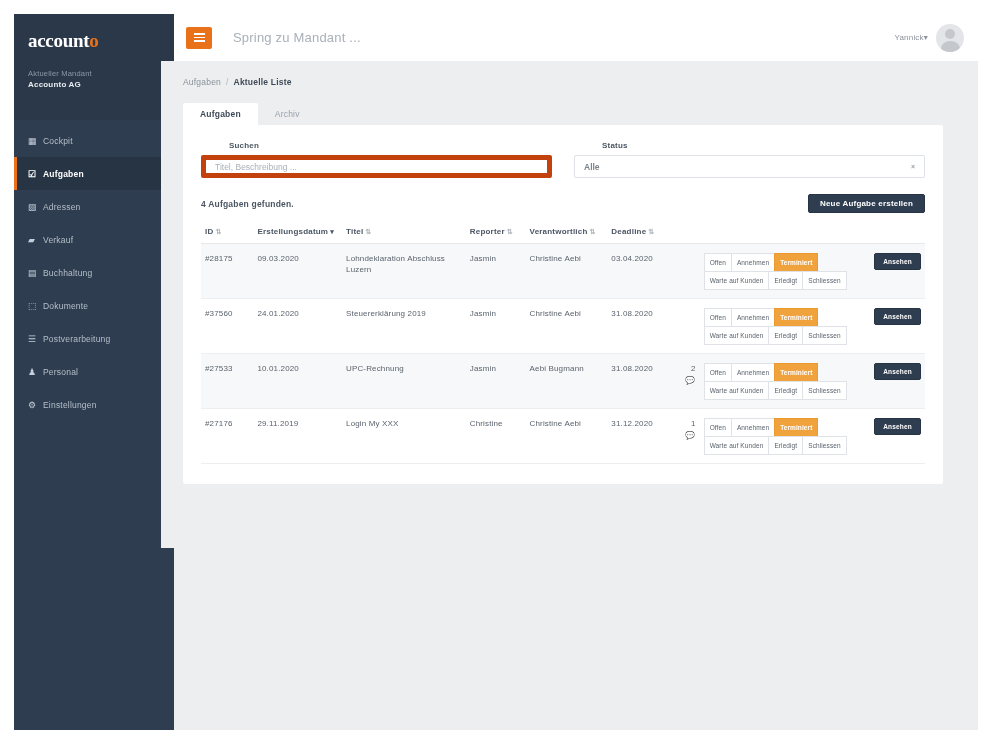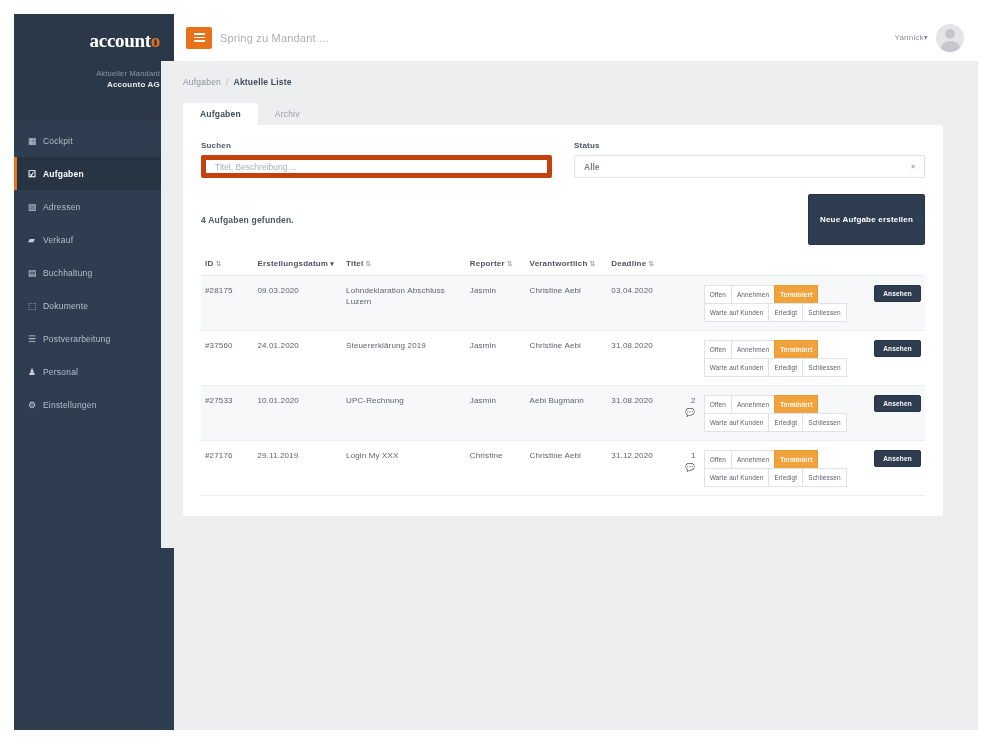--- a/index.html
+++ b/index.html
@@ -31,21 +31,20 @@
     position: absolute;
     left: 0; top: 0;
     width: 160px; height: 716px;
     background: #2e3d50;
     color: #b9c2cc;
   }
   #sidebar-top {
     height: 106px;
     background: #2a3849;
     padding: 16px 14px 0 14px;
-    text-align: right;
   }
   .logo {
     font-family: "Liberation Serif", serif;
     font-weight: bold;
     font-size: 19px;
     letter-spacing: -0.3px;
     color: #ffffff;
     margin-bottom: 16px;
   }
   .logo .dot { color: #e8711a; }
@@ -121,22 +120,22 @@
     justify-content: center;
     gap: 2px;
     cursor: pointer;
   }
   .burger i {
     display: block;
     width: 11px; height: 1.5px;
     background: #ffffff;
   }
   .jump-field {
-    margin-left: 8px;
-    font-size: 11px;
+    margin-left: 21px;
+    font-size: 13px;
     color: #a9b0b8;
     letter-spacing: .2px;
     cursor: text;
   }
   .topbar-right {
     margin-left: auto;
     display: flex;
     align-items: center;
     gap: 8px;
   }
@@ -219,20 +218,21 @@
     display: flex;
     gap: 22px;
   }
   .field { flex: 1; }
   .field-label {
     font-size: 8px;
     font-weight: bold;
     color: #4b5663;
     letter-spacing: .2px;
     margin-bottom: 5px;
+    margin-left: 28px;
   }
   .field-input {
     height: 23px;
     border: 5px solid #c2410c;
     border-radius: 2px;
     font-size: 8.5px;
     color: #a9b0b8;
     display: flex;
     align-items: center;
     padding: 0 9px;
@@ -271,21 +271,21 @@
   }
   .btn-primary {
     margin-left: auto;
     background: #2e3d50;
     color: #ffffff;
     font-size: 8px;
     font-weight: bold;
     letter-spacing: .2px;
     border: 1px solid #273444;
     border-radius: 2px;
-    padding: 20px 11px;
+    padding: 4px 11px;
     cursor: pointer;
   }
 
   
   table.tasks {
     width: 100%;
     border-collapse: collapse;
     margin-top: 14px;
   }
   table.tasks th {

